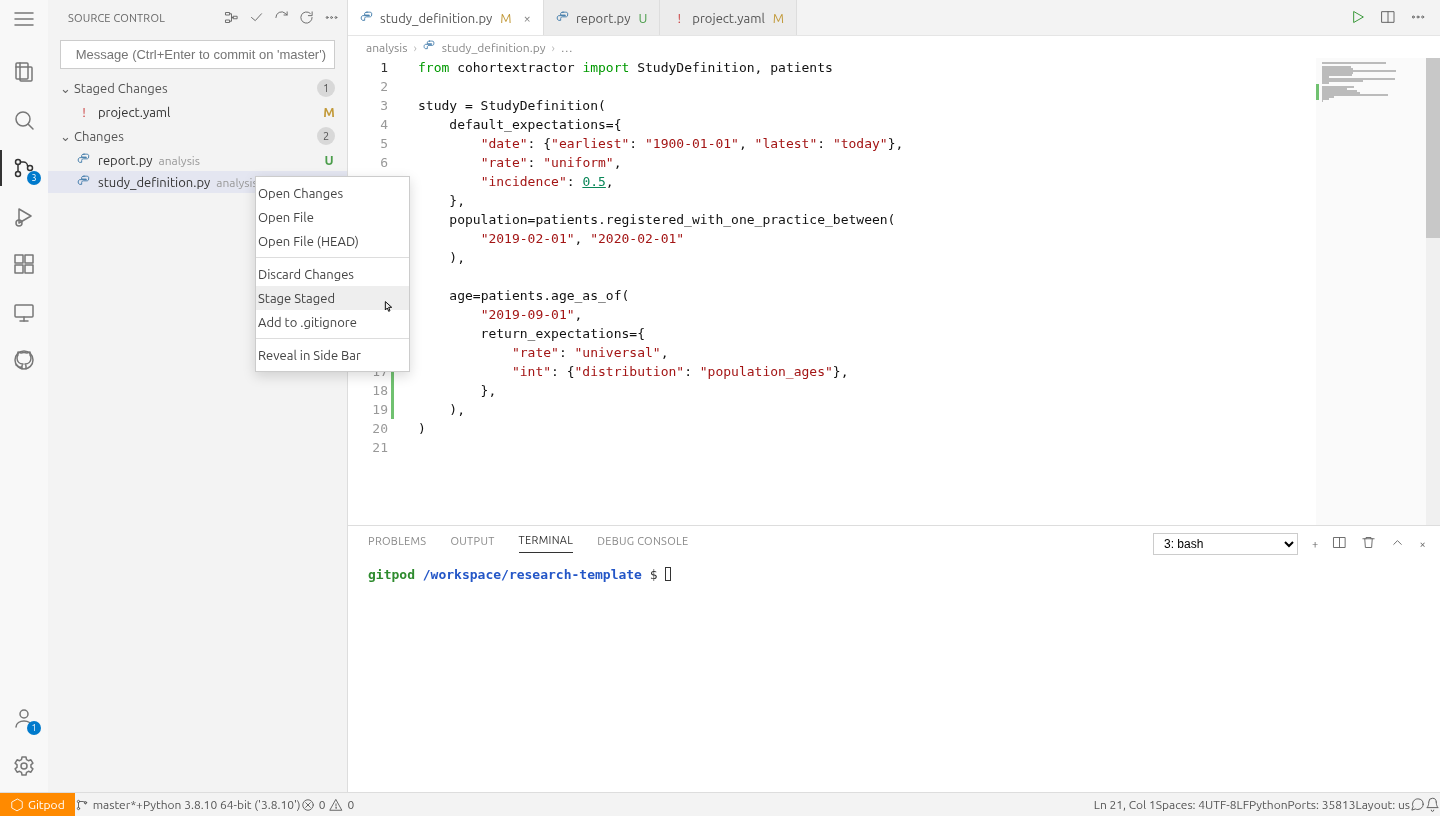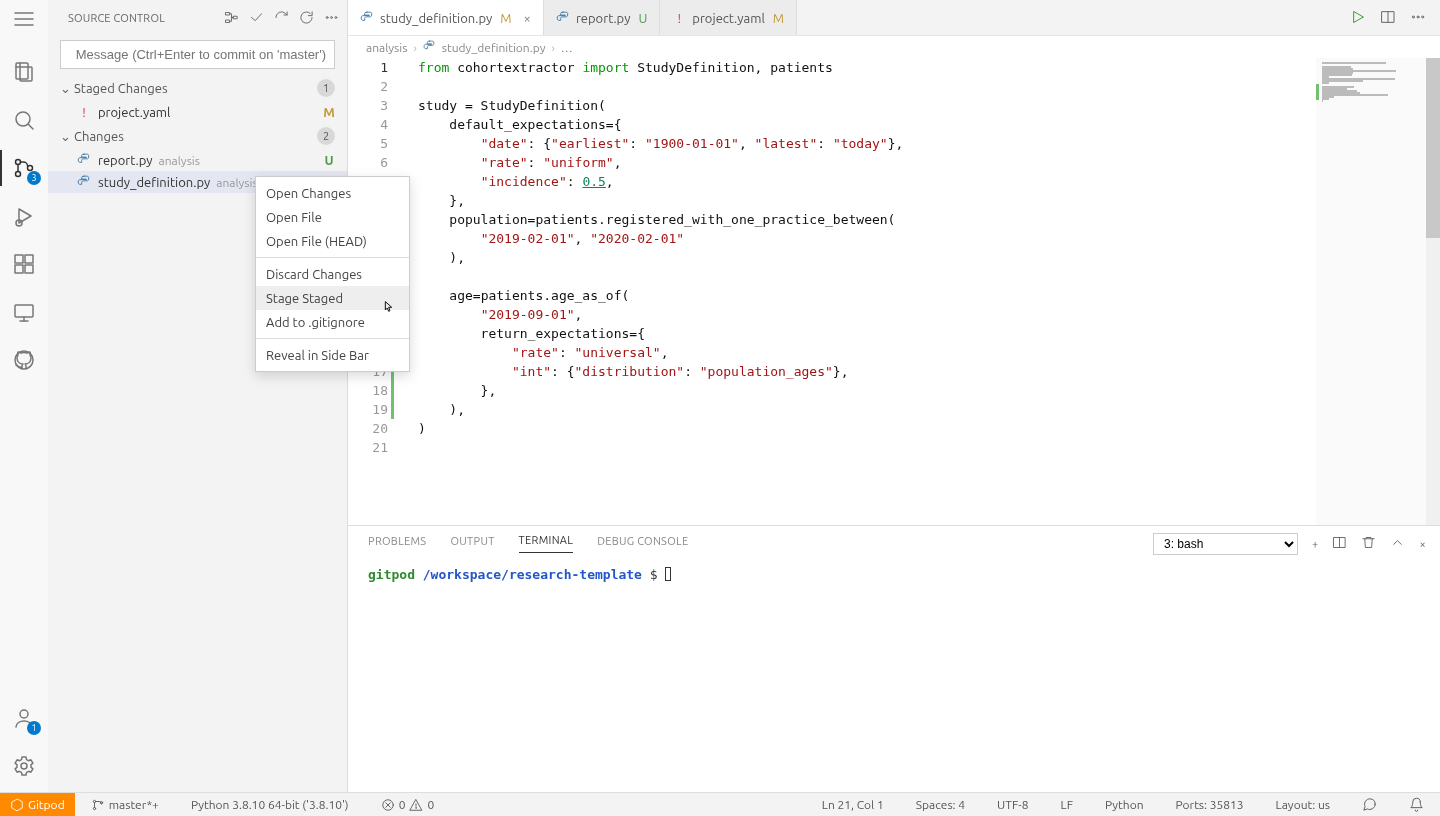--- a/index.html
+++ b/index.html
@@ -133,21 +133,21 @@
   left: 255px;
   top: 176px;
   width: 155px;
   background: #fff;
   border: 1px solid #ccc;
   box-shadow: 0 4px 12px rgba(0,0,0,0.15);
   z-index: 50;
   padding: 4px 0;
 }
 .context-menu .cm-item {
-  padding: 5px 10px;
+  padding: 5px 2px;
   color: #444;
   cursor: pointer;
 }
 .context-menu .cm-item:hover,
 .context-menu .cm-item.hl { background: #eee; }
 .context-menu .cm-sep { height: 1px; background: #ddd; margin: 4px 0; }
 
 
 .editor {
   position: absolute;
@@ -324,21 +324,21 @@
   left: 0; bottom: 0;
   width: 100%;
   height: 24px;
   background: #f3f3f3;
   border-top: 1px solid #ddd;
   display: flex;
   align-items: center;
   font-size: 12px;
   color: #555;
 }
-.statusbar .s-item { padding: 0 16px; display: flex; align-items: center; gap: 4px; cursor: pointer; height: 100%; }
+.statusbar .s-item { padding: 0 0; display: flex; align-items: center; gap: 4px; cursor: pointer; height: 100%; }
 .statusbar .gitpod-btn {
   background: #ff8a00;
   color: #fff;
   height: 100%;
   padding: 0 10px;
   display: flex; align-items:center; gap:4px;
 }
 .statusbar .right { margin-left: auto; display: flex; align-items: center; }
 
 svg { fill: none; stroke: currentColor; stroke-width: 1.5; stroke-linecap: round; stroke-linejoin: round; }

